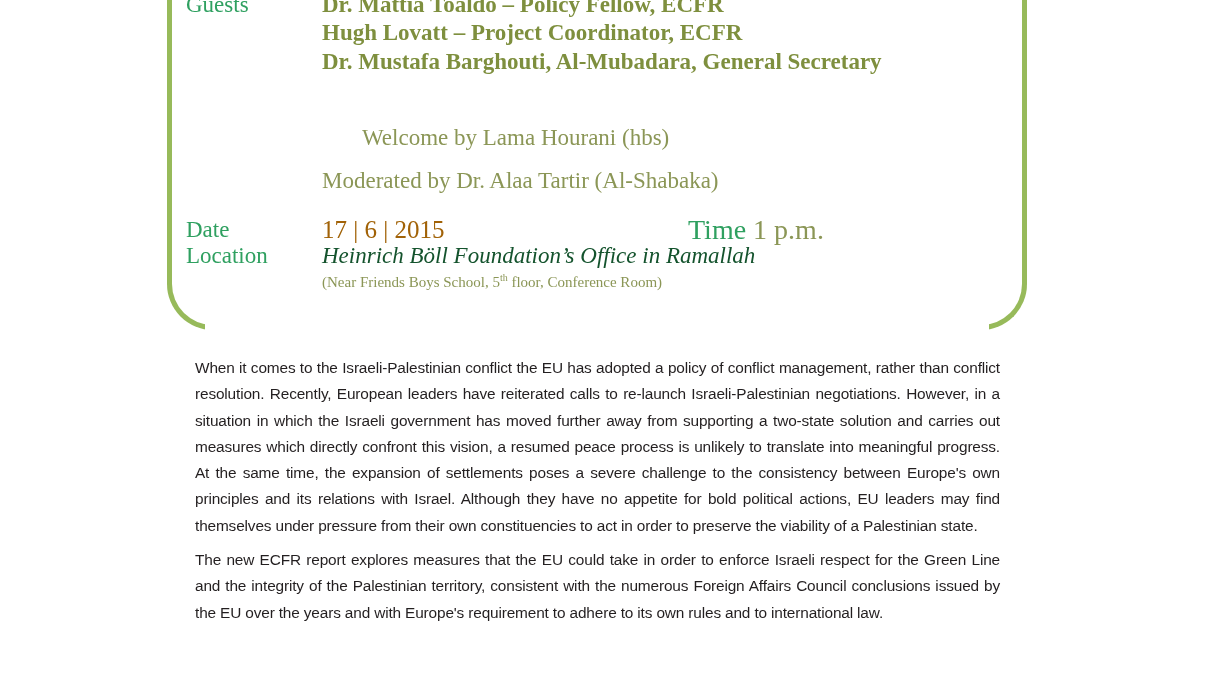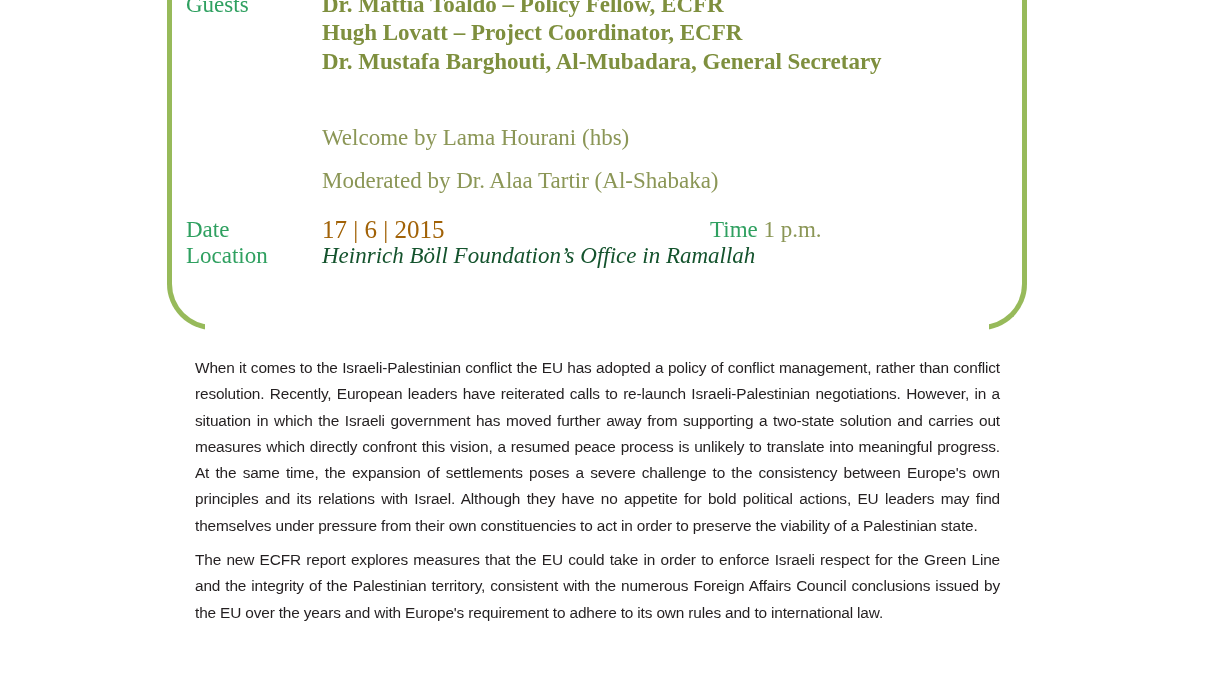--- a/index.html
+++ b/index.html
@@ -85,39 +85,38 @@
   .host-line {
     position: absolute;
     left: 322px;
     font-family: "Liberation Serif", serif;
     font-weight: normal;
     color: #8b9656;
     font-size: 23px;
     line-height: 28px;
     white-space: nowrap;
   }
-  #welcome-line { top: 124px; }
+  #welcome-line { top: 124px; margin-left: 40px; }
   #moderator-line { top: 167px; }
 
   
   #date-row { left: 186px; top: 216px; }
   #date-row .value-col {
     width: 366px;
     flex: 0 0 366px;
     color: #a16207;
     font-size: 25px;
     line-height: 28px;
     white-space: nowrap;
   }
   #time-group {
     font-family: "Liberation Serif", serif;
-    font-size: 23px;
-    line-height: 28px;
-    white-space: nowrap;
-    margin-left: 22px;
+    font-size: 28px;
+    line-height: 28px;
+    white-space: nowrap;
   }
   #time-label { color: #2fa060; }
   #time-value { color: #8b9656; }
 
   
   #location-row { left: 186px; top: 242px; }
   #location-row .value-col {
     color: #14532d;
     font-size: 23px;
     line-height: 28px;
@@ -184,19 +183,20 @@
     <div id="time-group">
       <span id="time-label">Time</span><span>&nbsp;</span><span id="time-value">1 p.m.</span>
     </div>
   </div>
 
   <div class="row" id="location-row">
     <div class="label-col">Location</div>
     <div class="value-col">Heinrich Böll Foundation’s Office in Ramallah</div>
   </div>
 
+  <div id="location-note"><span>(Near Friends Boys School, 5</span><sup>th</sup><span> floor, Conference Room)</span></div>
 
 </div>
 
 <div id="body-copy">
   <p class="body-paragraph">When it comes to the Israeli-Palestinian conflict the EU has adopted a policy of conflict management, rather than conflict resolution. Recently, European leaders have reiterated calls to re-launch Israeli-Palestinian negotiations. However, in a situation in which the Israeli government has moved further away from supporting a two-state solution and carries out measures which directly confront this vision, a resumed peace process is unlikely to translate into meaningful progress. At the same time, the expansion of settlements poses a severe challenge to the consistency between Europe's own principles and its relations with Israel. Although they have no appetite for bold political actions, EU leaders may find themselves under pressure from their own constituencies to act in order to preserve the viability of a Palestinian state.</p>
   <p class="body-paragraph">The new ECFR report explores measures that the EU could take in order to enforce Israeli respect for the Green Line and the integrity of the Palestinian territory, consistent with the numerous Foreign Affairs Council conclusions issued by the EU over the years and with Europe's requirement to adhere to its own rules and to international law.</p>
 </div>
 
 </body></html>

